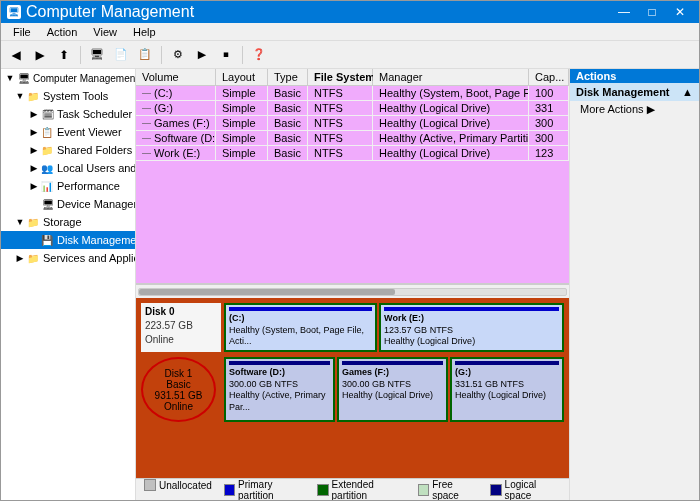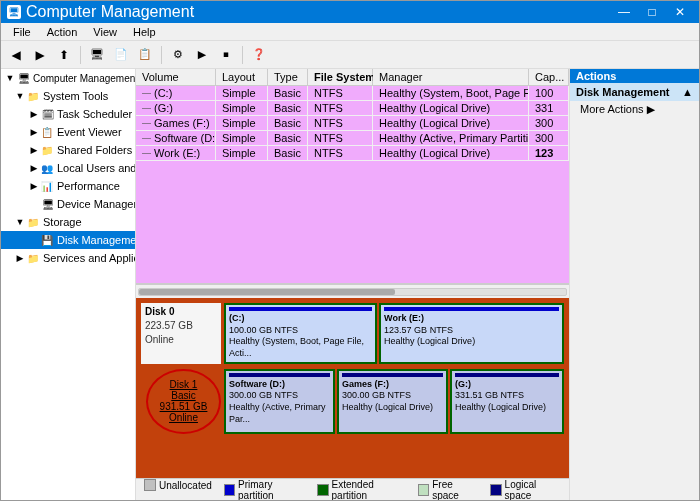--- a/index.html
+++ b/index.html
@@ -468,21 +468,21 @@
 
           <div class="table-row">
             <div class="td" style="width:80px; display:flex; align-items:center; gap:3px;">
               <span style="color:#555; font-size:9px;">—</span>
               <span>Work (E:)</span>
             </div>
             <div class="td" style="width:52px;">Simple</div>
             <div class="td" style="width:40px;">Basic</div>
             <div class="td" style="width:65px;">NTFS</div>
             <div class="td" style="flex:1;">Healthy (Logical Drive)</div>
-            <div class="td" style="width:40px;font-weight:bold;">123</div>
+            <div class="td" style="width:40px;">123</div>
           </div>
         </div>
 
         <div class="scrollbar-area">
           <div style="flex:1; height:8px; background:#e0e0e0; border:1px solid #ccc; border-radius:2px; position:relative;">
             <div style="width:60%; height:100%; background:#aaa; border-radius:2px;"></div>
           </div>
         </div>
 
         <div class="bottom-pane">
@@ -491,35 +491,34 @@
             <div class="disk-info">
               <div class="disk-name">Disk 0</div>
               <div class="disk-label">223.57 GB</div>
               <div class="disk-label">Online</div>
             </div>
             <div class="disk-partitions">
 
               <div class="partition" style="flex:45; background:#c8d8f8; border-color:#006400;">
                 <div class="partition-bar blue-bar"></div>
                 <div class="partition-name">(C:)</div>
-                <div class="partition-size">100.00 GB NTFS</div>
                 <div class="partition-status">Healthy (System, Boot, Page File, Acti...</div>
               </div>
 
               <div class="partition" style="flex:55; background:#c8d8f8; border-color:#006400;">
                 <div class="partition-bar blue-bar"></div>
                 <div class="partition-name">Work (E:)</div>
                 <div class="partition-size">123.57 GB NTFS</div>
                 <div class="partition-status">Healthy (Logical Drive)</div>
               </div>
             </div>
           </div>
 
           <div class="disk-row">
-            <div style="width:80px; flex-shrink:0; display:flex; align-items:center; justify-content:flex-end;text-decoration:underline;">
+            <div style="width:80px; flex-shrink:0; display:flex; align-items:center; justify-content:flex-start;">
               <div class="disk1-label">
                 <div class="disk-name">Disk 1</div>
                 <div class="disk-label">Basic</div>
                 <div class="disk-label">931.51 GB</div>
                 <div class="disk-label">Online</div>
               </div>
             </div>
             <div class="disk-partitions">
 
               <div class="partition" style="flex:33; background:#c0c8e8; border-color:#006400;">

